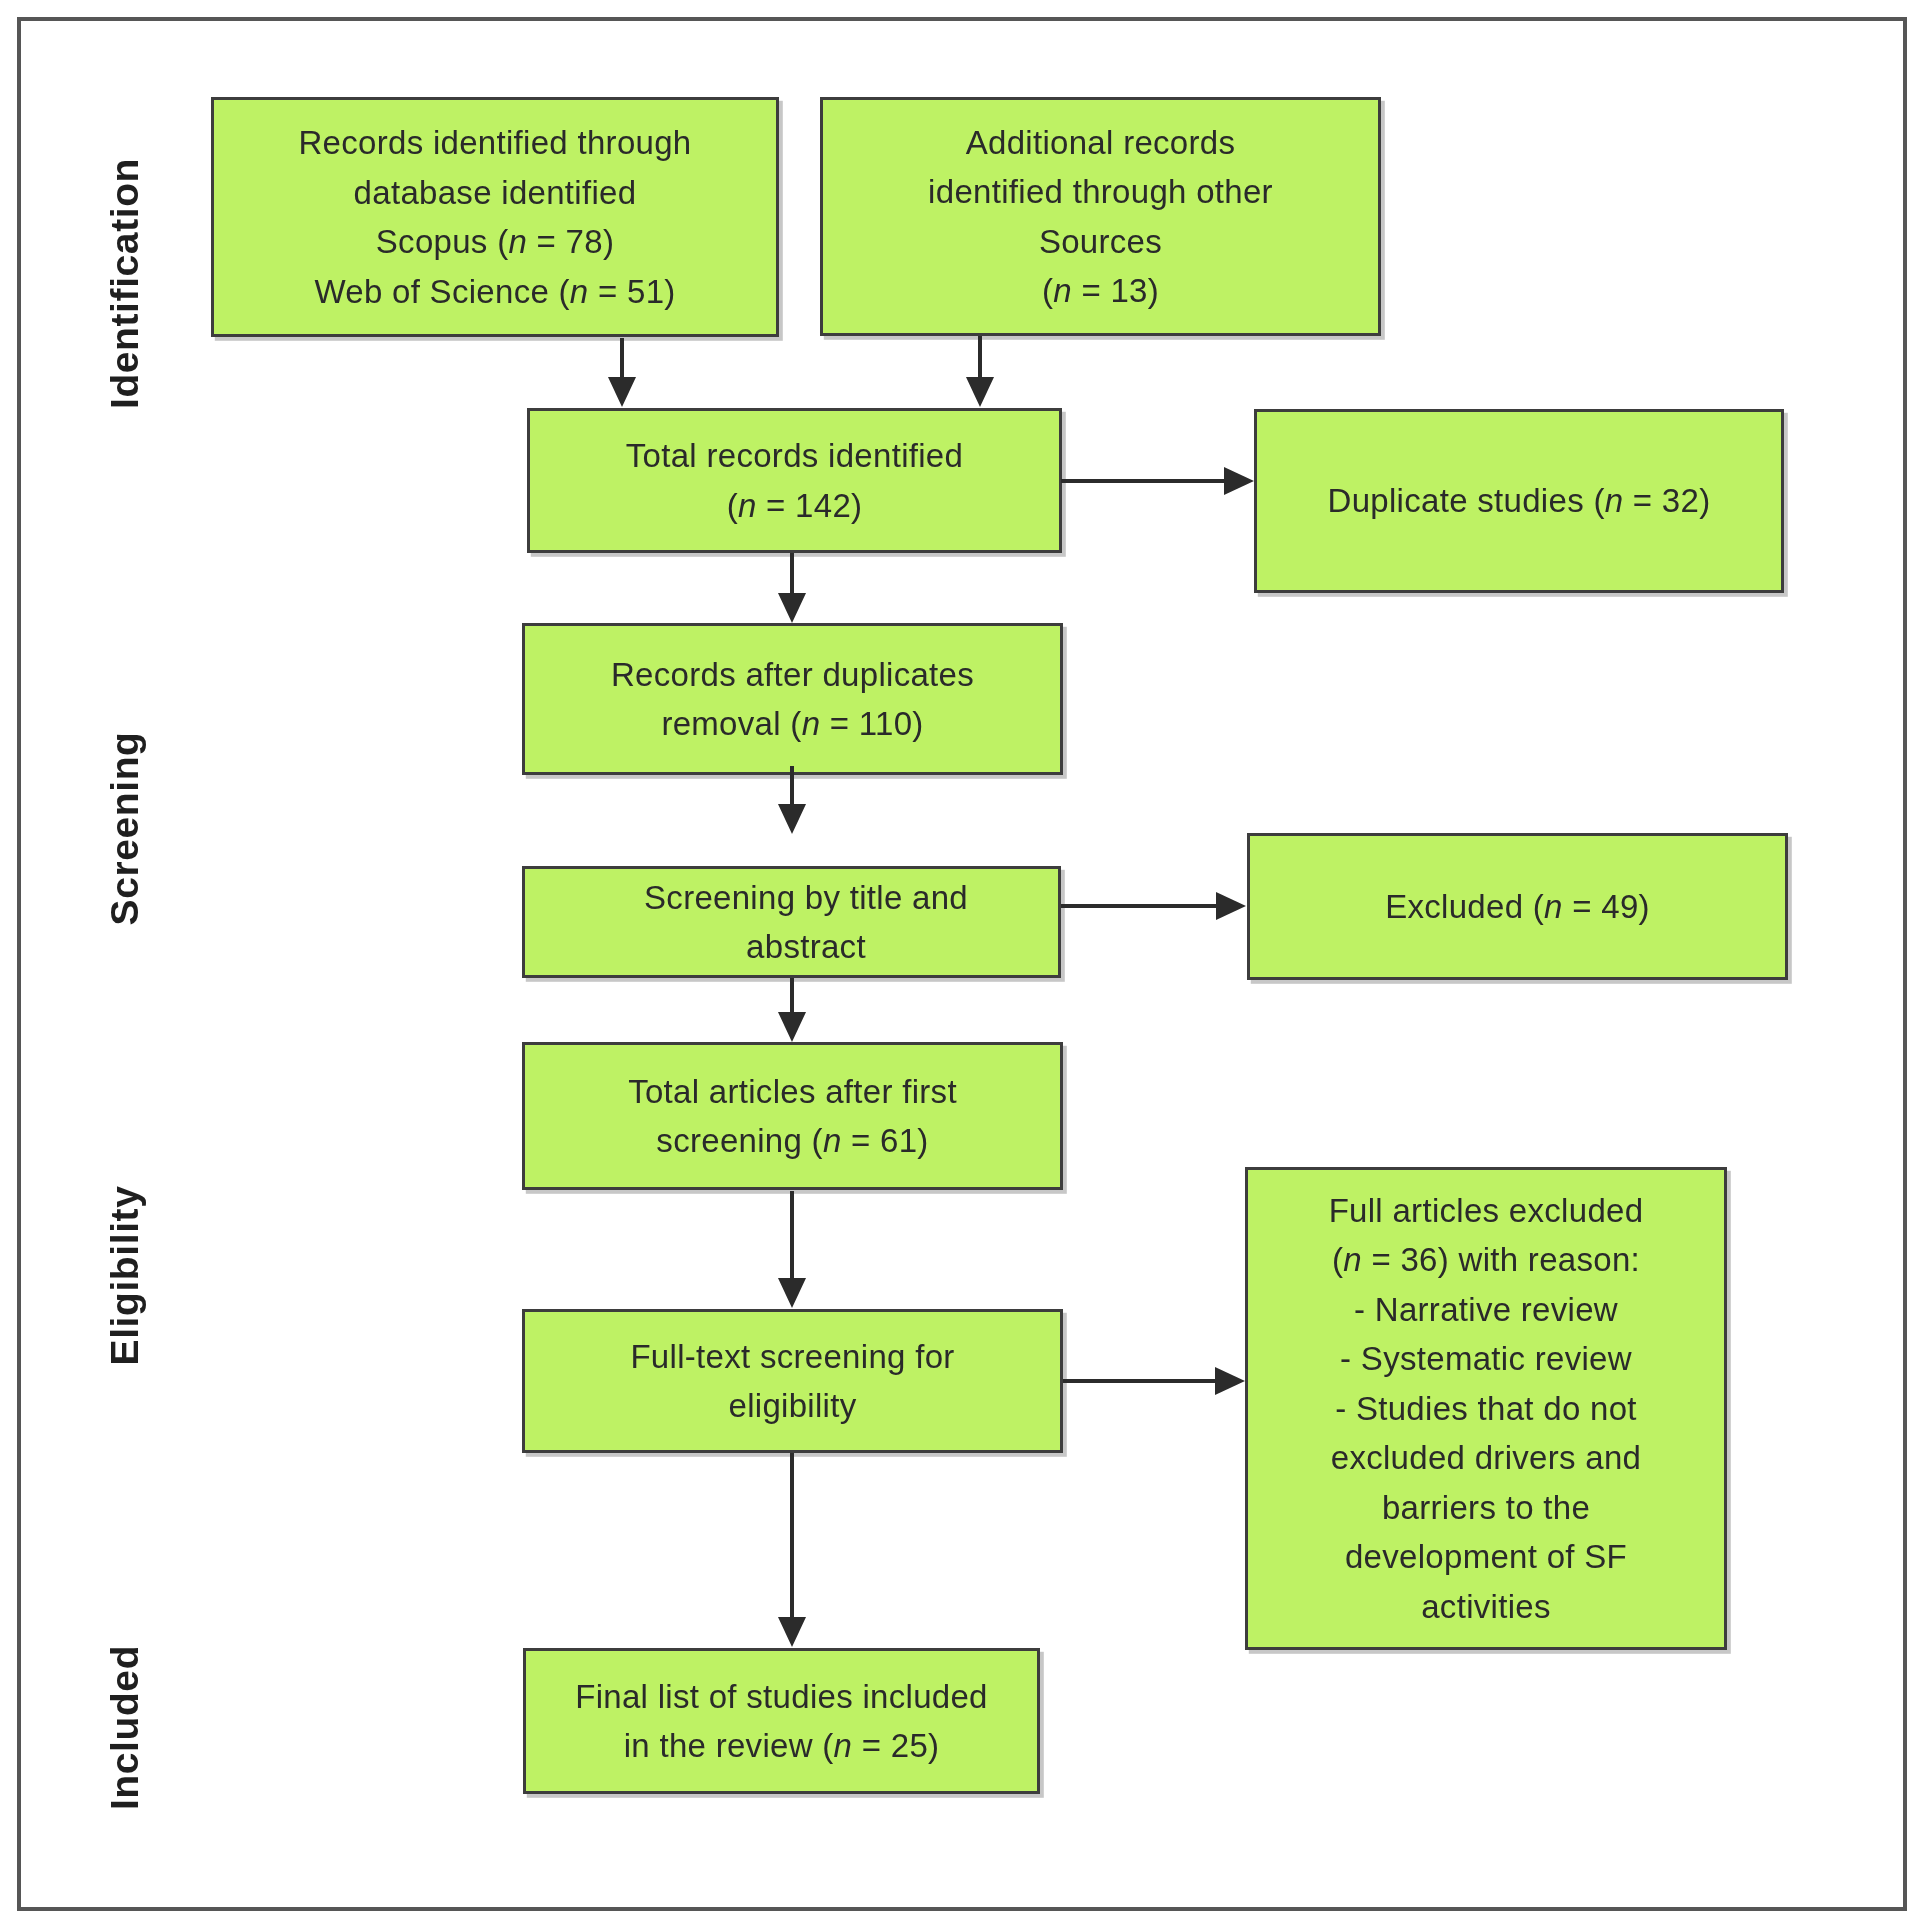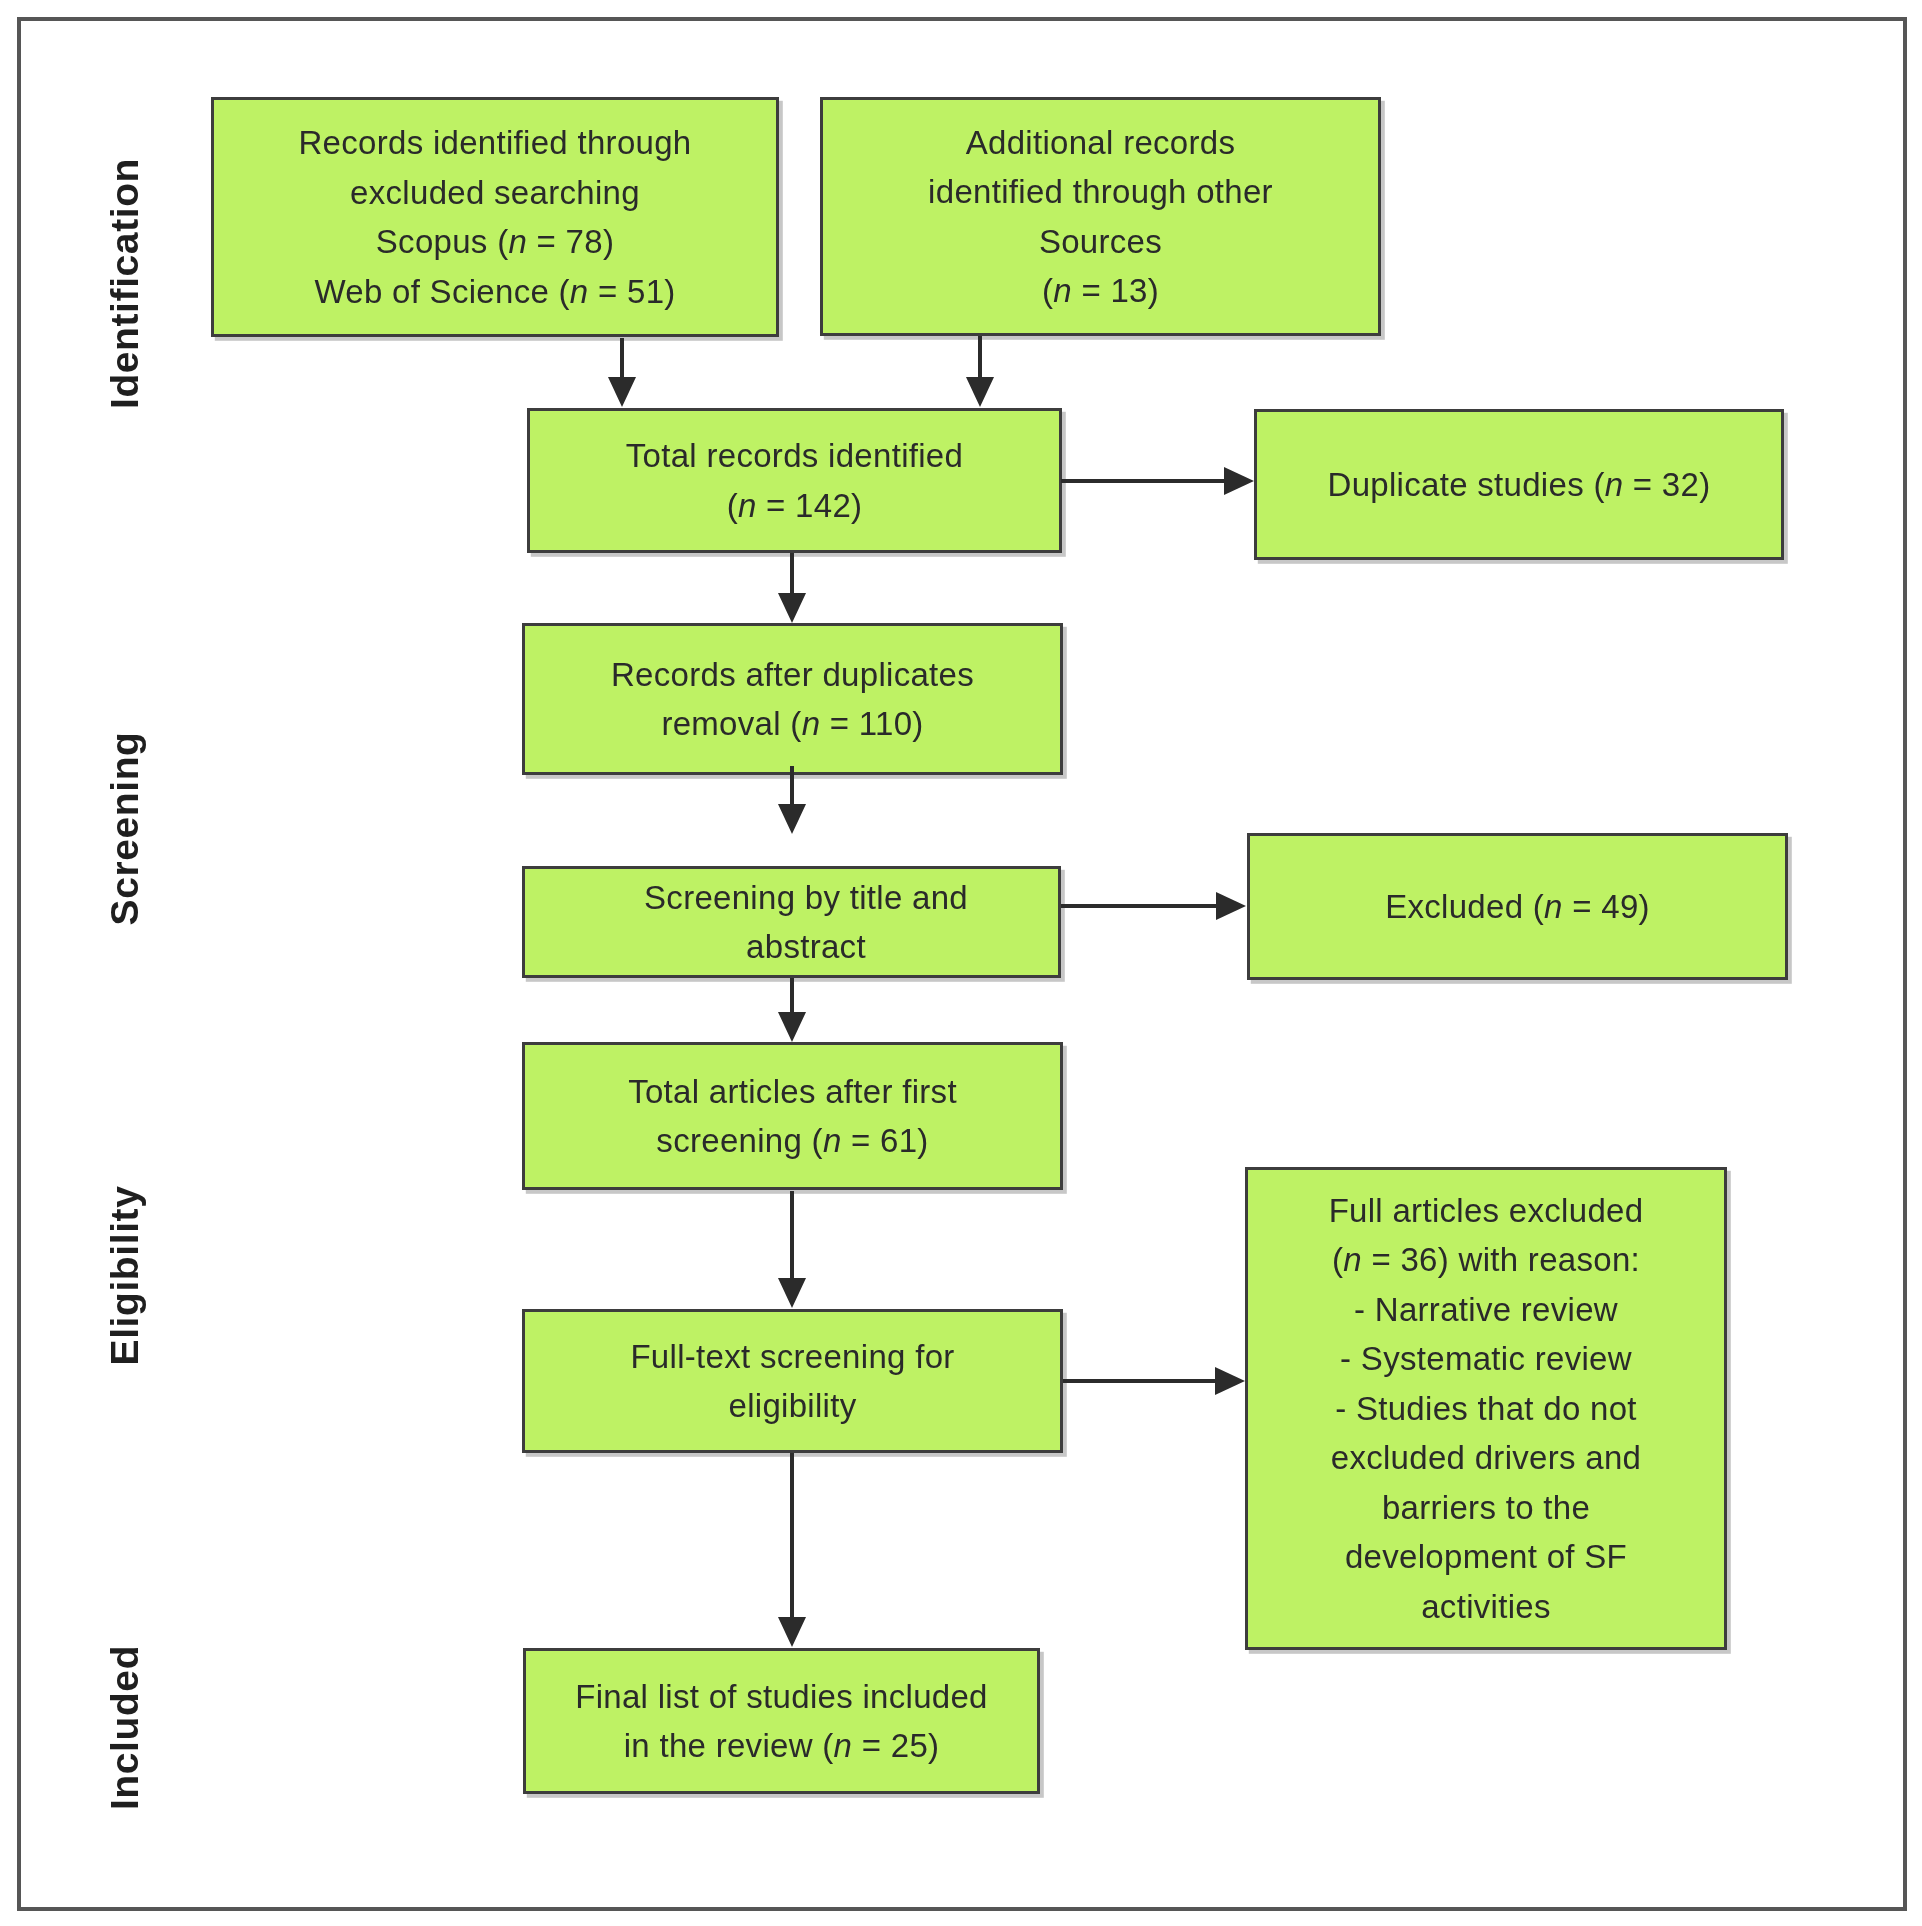--- a/index.html
+++ b/index.html
@@ -71,21 +71,21 @@
   <div id="frame"></div>
 
   <div class="stage" style="left:-130px; top:255px;">Identification</div>
   <div class="stage" style="left:-130px; top:800px;">Screening</div>
   <div class="stage" style="left:-130px; top:1247px;">Eligibility</div>
   <div class="stage" style="left:-130px; top:1699px;">Included</div>
 
   <div class="box" style="left:211px;  top:97px;  width:568px; height:240px;">
     <div class="box-text">
         <div class="line">Records identified through</div>
-        <div class="line">excluded searching</div>
+        <div class="line">database identified</div>
         <div class="line">Scopus (<i>n</i> = 78)</div>
         <div class="line">Web of Science (<i>n</i> = 51)</div>
       </div>
   </div>
 
   <div class="box" style="left:820px; top:97px;  width:561px; height:239px;">
     <div class="box-text">
         <div class="line">Additional records</div>
         <div class="line">identified through other</div>
         <div class="line">Sources</div>
@@ -93,21 +93,21 @@
       </div>
   </div>
 
   <div class="box" style="left:527px;  top:408px;  width:535px; height:145px;">
     <div class="box-text">
         <div class="line">Total records identified</div>
         <div class="line">(<i>n</i> = 142)</div>
       </div>
   </div>
 
-  <div class="box" style="left:1254px; top:409px;  width:530px; height:151px;">
+  <div class="box" style="left:1254px; top:409px;  width:530px; height:184px;">
     <div class="box-text">
         <div class="line">Duplicate studies (<i>n</i> = 32)</div>
       </div>
   </div>
 
   <div class="box" style="left:522px;  top:623px;  width:541px; height:152px;">
     <div class="box-text">
         <div class="line">Records after duplicates</div>
         <div class="line">removal (<i>n</i> = 110)</div>
       </div>

